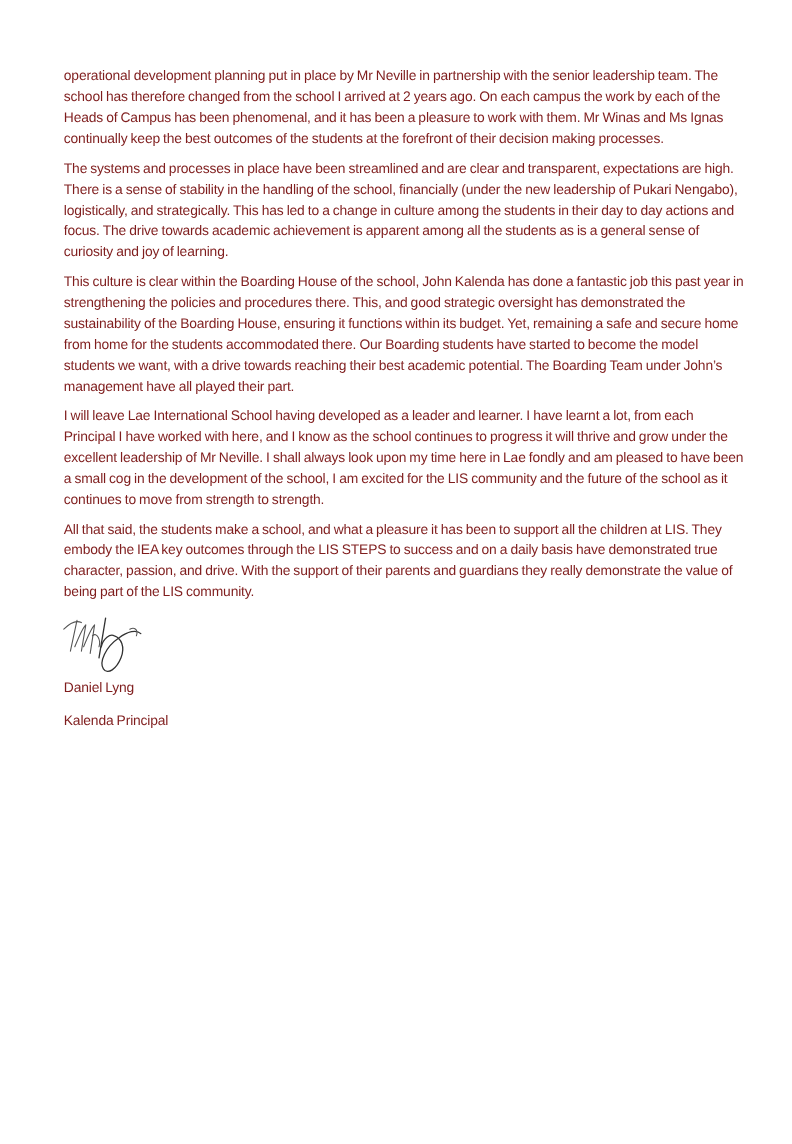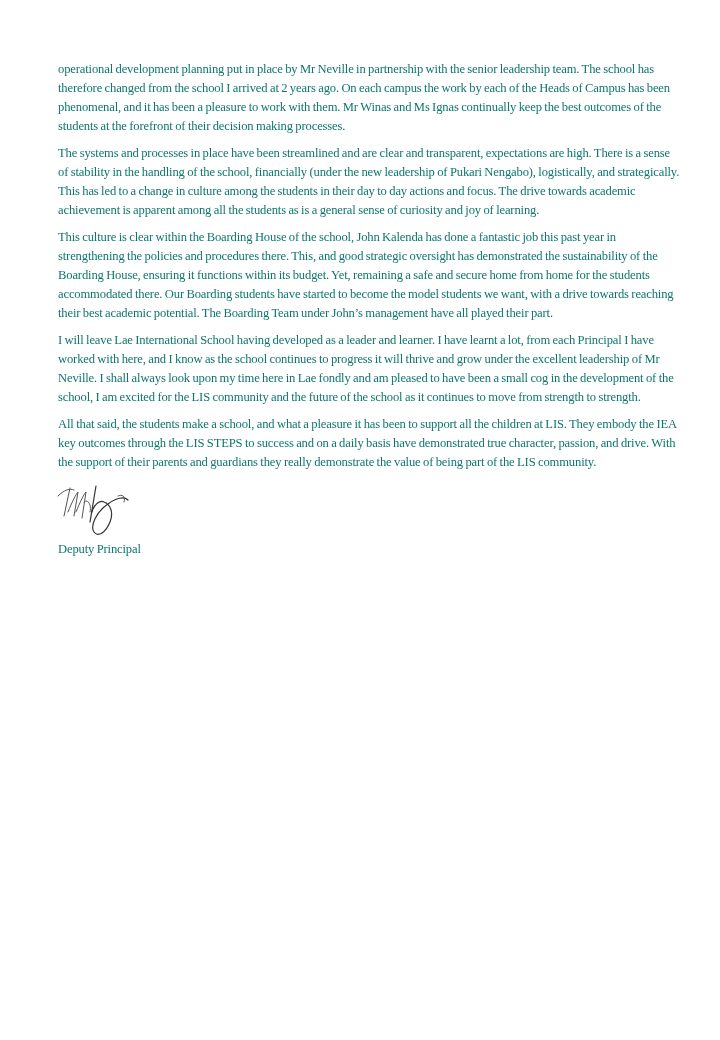--- a/index.html
+++ b/index.html
@@ -11,24 +11,24 @@
       width: 720px;
       height: 1040px;
       position: relative;
       overflow: hidden;
     }
     .page {
       position: absolute;
       left: 58px;
       top: 60px;
       width: 622px;
-      font-family: Liberation Serif, serif;
+      font-family: Liberation Sans, sans-serif;
       font-size: 12.6px;
       line-height: 19px;
-      color: #0f766e;
+      color: #7f1d1d;
       letter-spacing: -0.15px;
       word-spacing: -0.5px;
     }
     .para {
       margin: 0 0 8px 0;
     }
     .signature {
       width: 80px;
       height: 58px;
       margin-top: 10px;
@@ -58,14 +58,15 @@
       <path d="M14 6 L 8 34"></path>
       <path d="M12 30 C 16 20, 20 12, 22 10 L 18 34"></path>
       <path d="M20 30 C 24 20, 28 12, 30 10 L 26 36"></path>
       <path d="M28 20 C 32 16, 36 24, 34 30"></path>
       <path d="M40 4 L 34 40" stroke="#333" stroke-width="1.2"></path>
       <path d="M36 30 C 38 22, 44 18, 48 20 C 54 22, 58 30, 54 40 C 50 50, 42 56, 38 50 C 34 44, 40 30, 52 22 C 60 16, 68 14, 72 18" stroke="#333" stroke-width="1.2"></path>
       <path d="M62 14 C 66 12, 70 14, 68 20"></path>
     </g>
   </svg>
 
-  <p class="sig-title">Deputy Principal</p>
+  <p class="sig-name">Daniel Lyng</p>
+  <p class="sig-title">Kalenda Principal</p>
 </div>
 
 </body></html>

